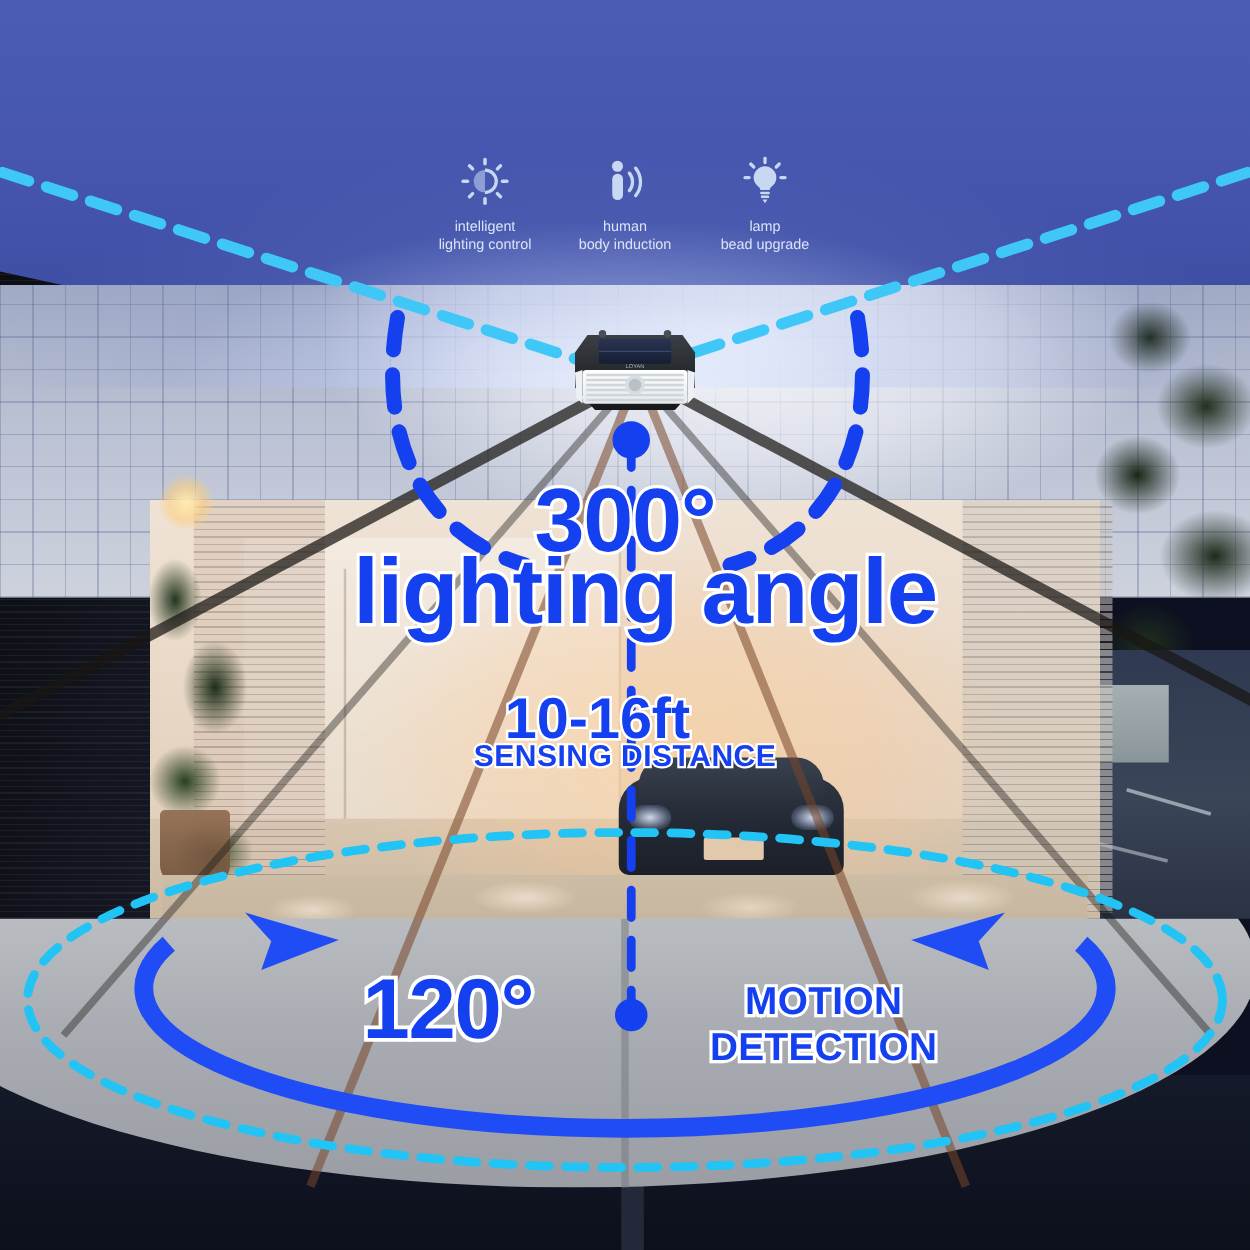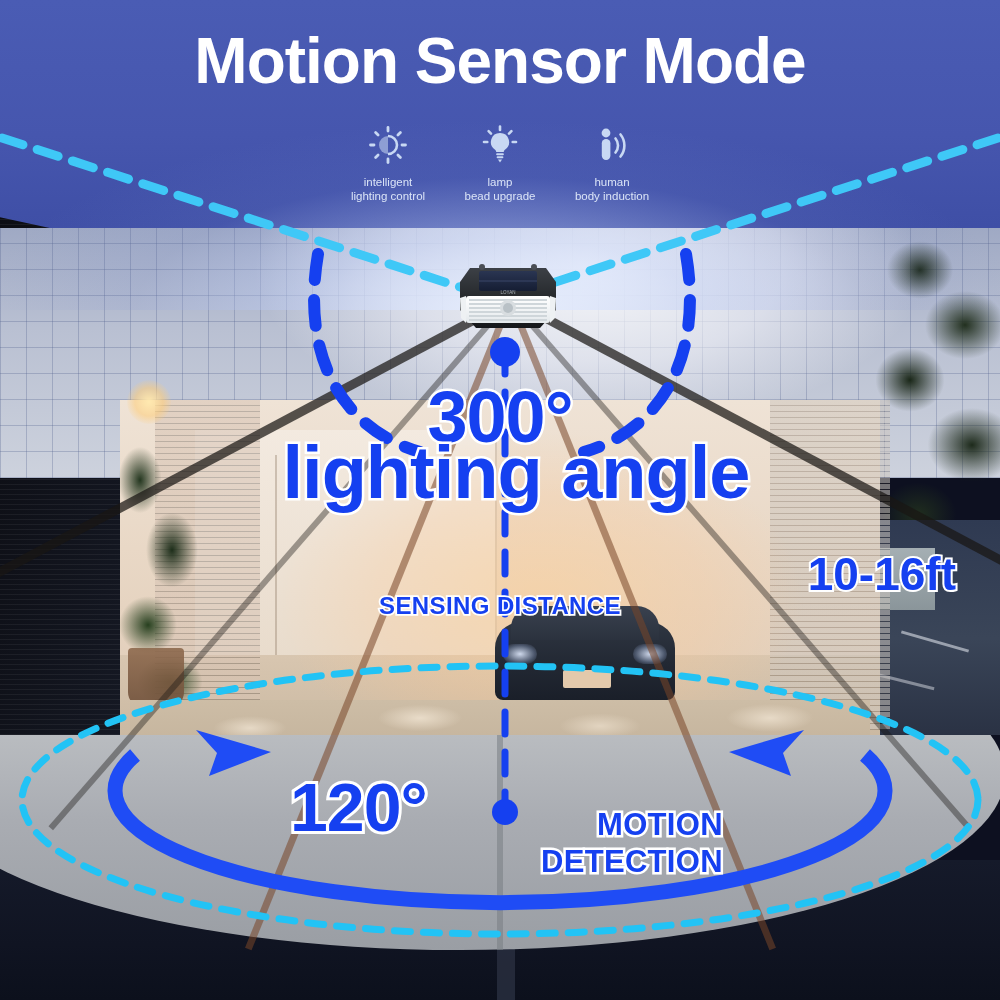--- a/index.html
+++ b/index.html
@@ -196,29 +196,29 @@
     margin-top:4px;text-align:center;color:#dbe4f7;font-size:11.5px;line-height:13.5px;
     font-family:"Liberation Sans",sans-serif;
   }
   .blue-outline{
     position:absolute;color:#1540f0;font-weight:bold;text-align:center;
     font-family:"Liberation Sans",sans-serif;white-space:nowrap;
     -webkit-text-stroke:5px #ffffff;paint-order:stroke fill;
   }
   #t220{left:0;top:376px;width:1000px;font-size:72px;letter-spacing:-1px;}
   #tangle{left:16px;top:430px;width:1000px;font-size:74px;letter-spacing:-1px;}
-  #t1016{left:0;top:547px;width:956px;font-size:46px;text-align:right;-webkit-text-stroke-width:4px;}
+  #t1016{left:0;top:547px;width:956px;font-size:46px;-webkit-text-stroke-width:4px;}
   #tsens{left:0;top:592px;width:1000px;font-size:24px;letter-spacing:.4px;-webkit-text-stroke-width:3.5px;}
   #t120{
     left:290px;top:768px;font-size:68px;letter-spacing:-1px;
     -webkit-text-stroke-width:6px;
   }
   #tmotion{
-    left:541px;top:782px;font-size:31px;line-height:37px;text-align:right;
-    -webkit-text-stroke-width:5px;letter-spacing:.3px;margin-top:24px;
+    left:568px;top:782px;font-size:31px;line-height:37px;text-align:center;
+    -webkit-text-stroke-width:5px;letter-spacing:.3px;
   }
   
   .lamp{position:absolute;left:452px;top:258px;width:112px;height:92px;}
 </style>
 </head>
 <body>
 
 <div id="stage">
 
   <div class="scene">
@@ -327,21 +327,20 @@
           <rect x="17" y="61" width="78" height="2"></rect>
       </g>
 
       <circle cx="56" cy="50" r="8" fill="#d8dde0"></circle>
       <circle cx="56" cy="50" r="5" fill="#b9c1c6"></circle>
 
       <text x="56" y="36" font-size="4.5" fill="#aab2b8" text-anchor="middle" font-family="Liberation Sans, sans-serif">LOYAN</text>
     </svg>
   </div>
 
-  <div class="title">Motion Sensor Mode</div>
 
   <div class="features">
 
     <div class="feature">
       <div class="ico">
         <svg viewBox="0 0 40 40" width="40" height="40" fill="#c8d8f3">
           <path d="M20 11a9 9 0 0 0 0 18z" opacity=".55"></path>
           <path d="M20 11a9 9 0 0 1 0 18" fill="none" stroke="#c8d8f3" stroke-width="2.6"></path>
           <g stroke="#c8d8f3" stroke-width="2.8" stroke-linecap="round">
             <line x1="20" y1="2.5" x2="20" y2="6"></line>
@@ -357,56 +356,56 @@
       </div>
       <div class="cap">
         <div>intelligent</div>
         <div>lighting control</div>
       </div>
     </div>
 
     <div class="feature">
       <div class="ico">
         <svg viewBox="0 0 40 40" width="40" height="40">
+          <circle cx="14" cy="8" r="4.4" fill="#c8d8f3"></circle>
+          <rect x="9.8" y="14" width="8.6" height="21" rx="4.2" fill="#c8d8f3"></rect>
+          <g fill="none" stroke="#c8d8f3" stroke-width="2.6" stroke-linecap="round">
+            <path d="M23.5 13.5a11 11 0 0 1 0 14"></path>
+            <path d="M28.5 9.5a17.5 17.5 0 0 1 0 22"></path>
+          </g>
+        </svg>
+      </div>
+      <div class="cap">
+        <div>human</div>
+        <div>body induction</div>
+      </div>
+    </div>
+
+    <div class="feature">
+      <div class="ico">
+        <svg viewBox="0 0 40 40" width="40" height="40">
           <path d="M20 8a9 9 0 0 0-5.2 16.4c.9.7 1.4 1.6 1.4 2.6h7.6c0-1 .5-1.9 1.4-2.6A9 9 0 0 0 20 8z" fill="#c8d8f3"></path>
           <rect x="16.1" y="28.3" width="7.8" height="2" rx="1" fill="#c8d8f3"></rect>
           <rect x="16.6" y="31.3" width="6.8" height="2" rx="1" fill="#c8d8f3"></rect>
           <path d="M18 34.5h4l-2 3z" fill="#c8d8f3"></path>
           <g stroke="#c8d8f3" stroke-width="2.6" stroke-linecap="round">
             <line x1="20" y1="1.5" x2="20" y2="5"></line>
             <line x1="8.6" y1="6.2" x2="11" y2="8.6"></line>
             <line x1="31.4" y1="6.2" x2="29" y2="8.6"></line>
             <line x1="4" y1="17" x2="7.3" y2="17"></line>
             <line x1="36" y1="17" x2="32.7" y2="17"></line>
           </g>
         </svg>
       </div>
       <div class="cap">
         <div>lamp</div>
         <div>bead upgrade</div>
       </div>
     </div>
 
-    <div class="feature">
-      <div class="ico">
-        <svg viewBox="0 0 40 40" width="40" height="40">
-          <circle cx="14" cy="8" r="4.4" fill="#c8d8f3"></circle>
-          <rect x="9.8" y="14" width="8.6" height="21" rx="4.2" fill="#c8d8f3"></rect>
-          <g fill="none" stroke="#c8d8f3" stroke-width="2.6" stroke-linecap="round">
-            <path d="M23.5 13.5a11 11 0 0 1 0 14"></path>
-            <path d="M28.5 9.5a17.5 17.5 0 0 1 0 22"></path>
-          </g>
-        </svg>
-      </div>
-      <div class="cap">
-        <div>human</div>
-        <div>body induction</div>
-      </div>
-    </div>
-
   </div>
 
   <div class="blue-outline" id="t220">300°</div>
   <div class="blue-outline" id="tangle">lighting angle</div>
 
   <div class="blue-outline" id="t1016">10-16ft</div>
   <div class="blue-outline" id="tsens">SENSING DISTANCE</div>
 
   <div class="blue-outline" id="t120">120°</div>
   <div class="blue-outline" id="tmotion">

